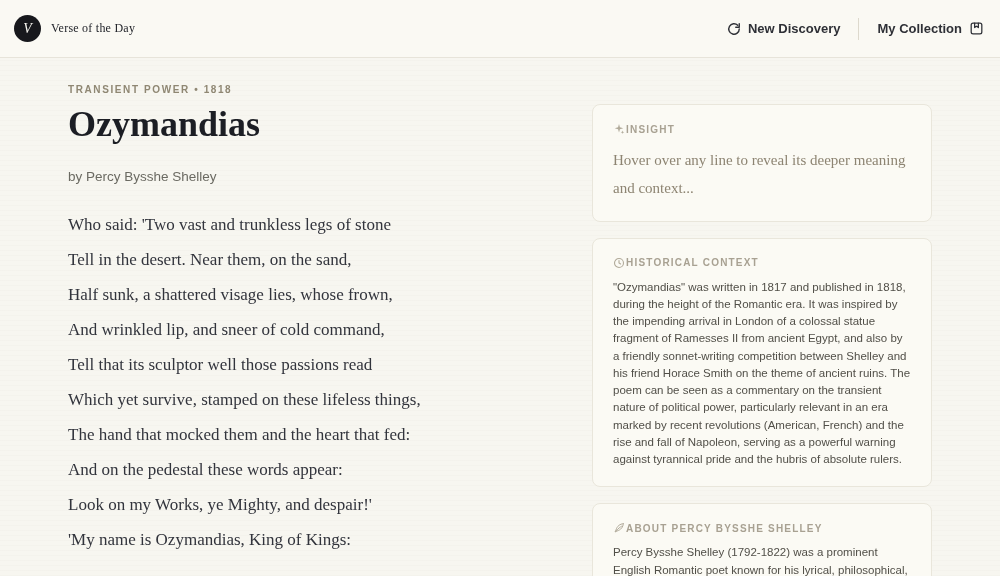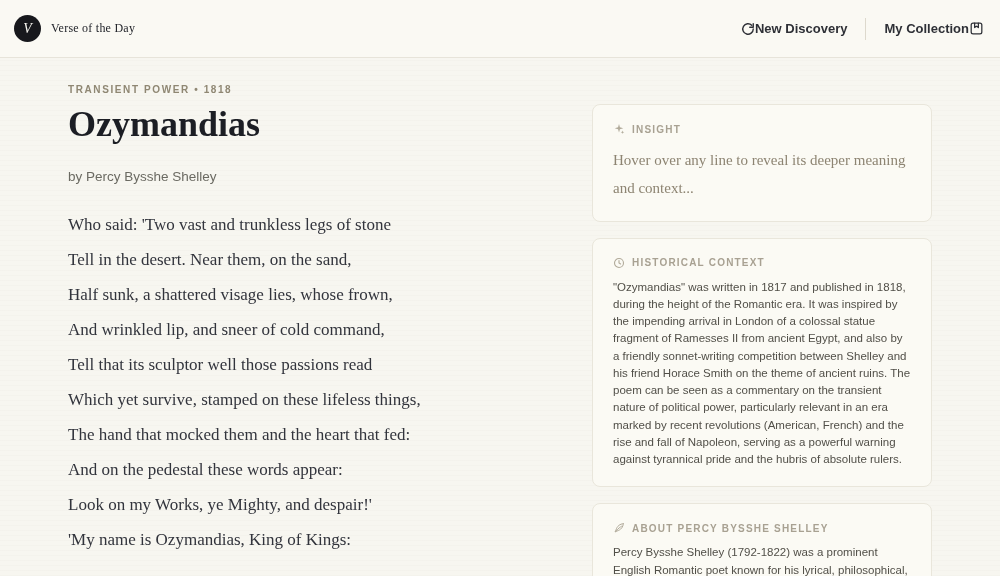--- a/index.html
+++ b/index.html
@@ -34,21 +34,21 @@
   }
   .app-title {
     font-family: "Liberation Serif", serif;
     font-size: 12px;
     color: #23252b;
     letter-spacing: 0.02em;
   }
   .header-right { display: flex; align-items: center; gap: 18px; }
   .nav-btn {
     background: none; border: none; cursor: pointer;
-    display: flex; align-items: center; 
+    display: flex; align-items: center; gap: 7px;
     font-family: "Liberation Sans", sans-serif;
     font-size: 13px; font-weight: 600; color: #2e3036;
   }
   .nav-btn svg { display: block; color: #2e3036; }
   .nav-divider { width: 1px; height: 22px; background: #ddd9cd; }
 
   
   .main {
     display: flex;
     gap: 32px;
@@ -86,21 +86,21 @@
   }
 
   
   .card {
     background: #fbfaf4;
     border: 1px solid #e9e6db;
     border-radius: 8px;
     padding: 18px 20px;
   }
   .card-label-row {
-    display: flex; align-items: center; gap: 7px; text-align: center;
+    display: flex; align-items: center; gap: 1px; text-align: center;
   }
   .card-label-row svg { display: block; color: #b1aa9a; }
   .card-label {
     font-size: 10px;
     font-weight: 700;
     letter-spacing: 1.2px;
     color: #a8a192;
   }
   .insight-text {
     font-family: "Liberation Serif", serif;

